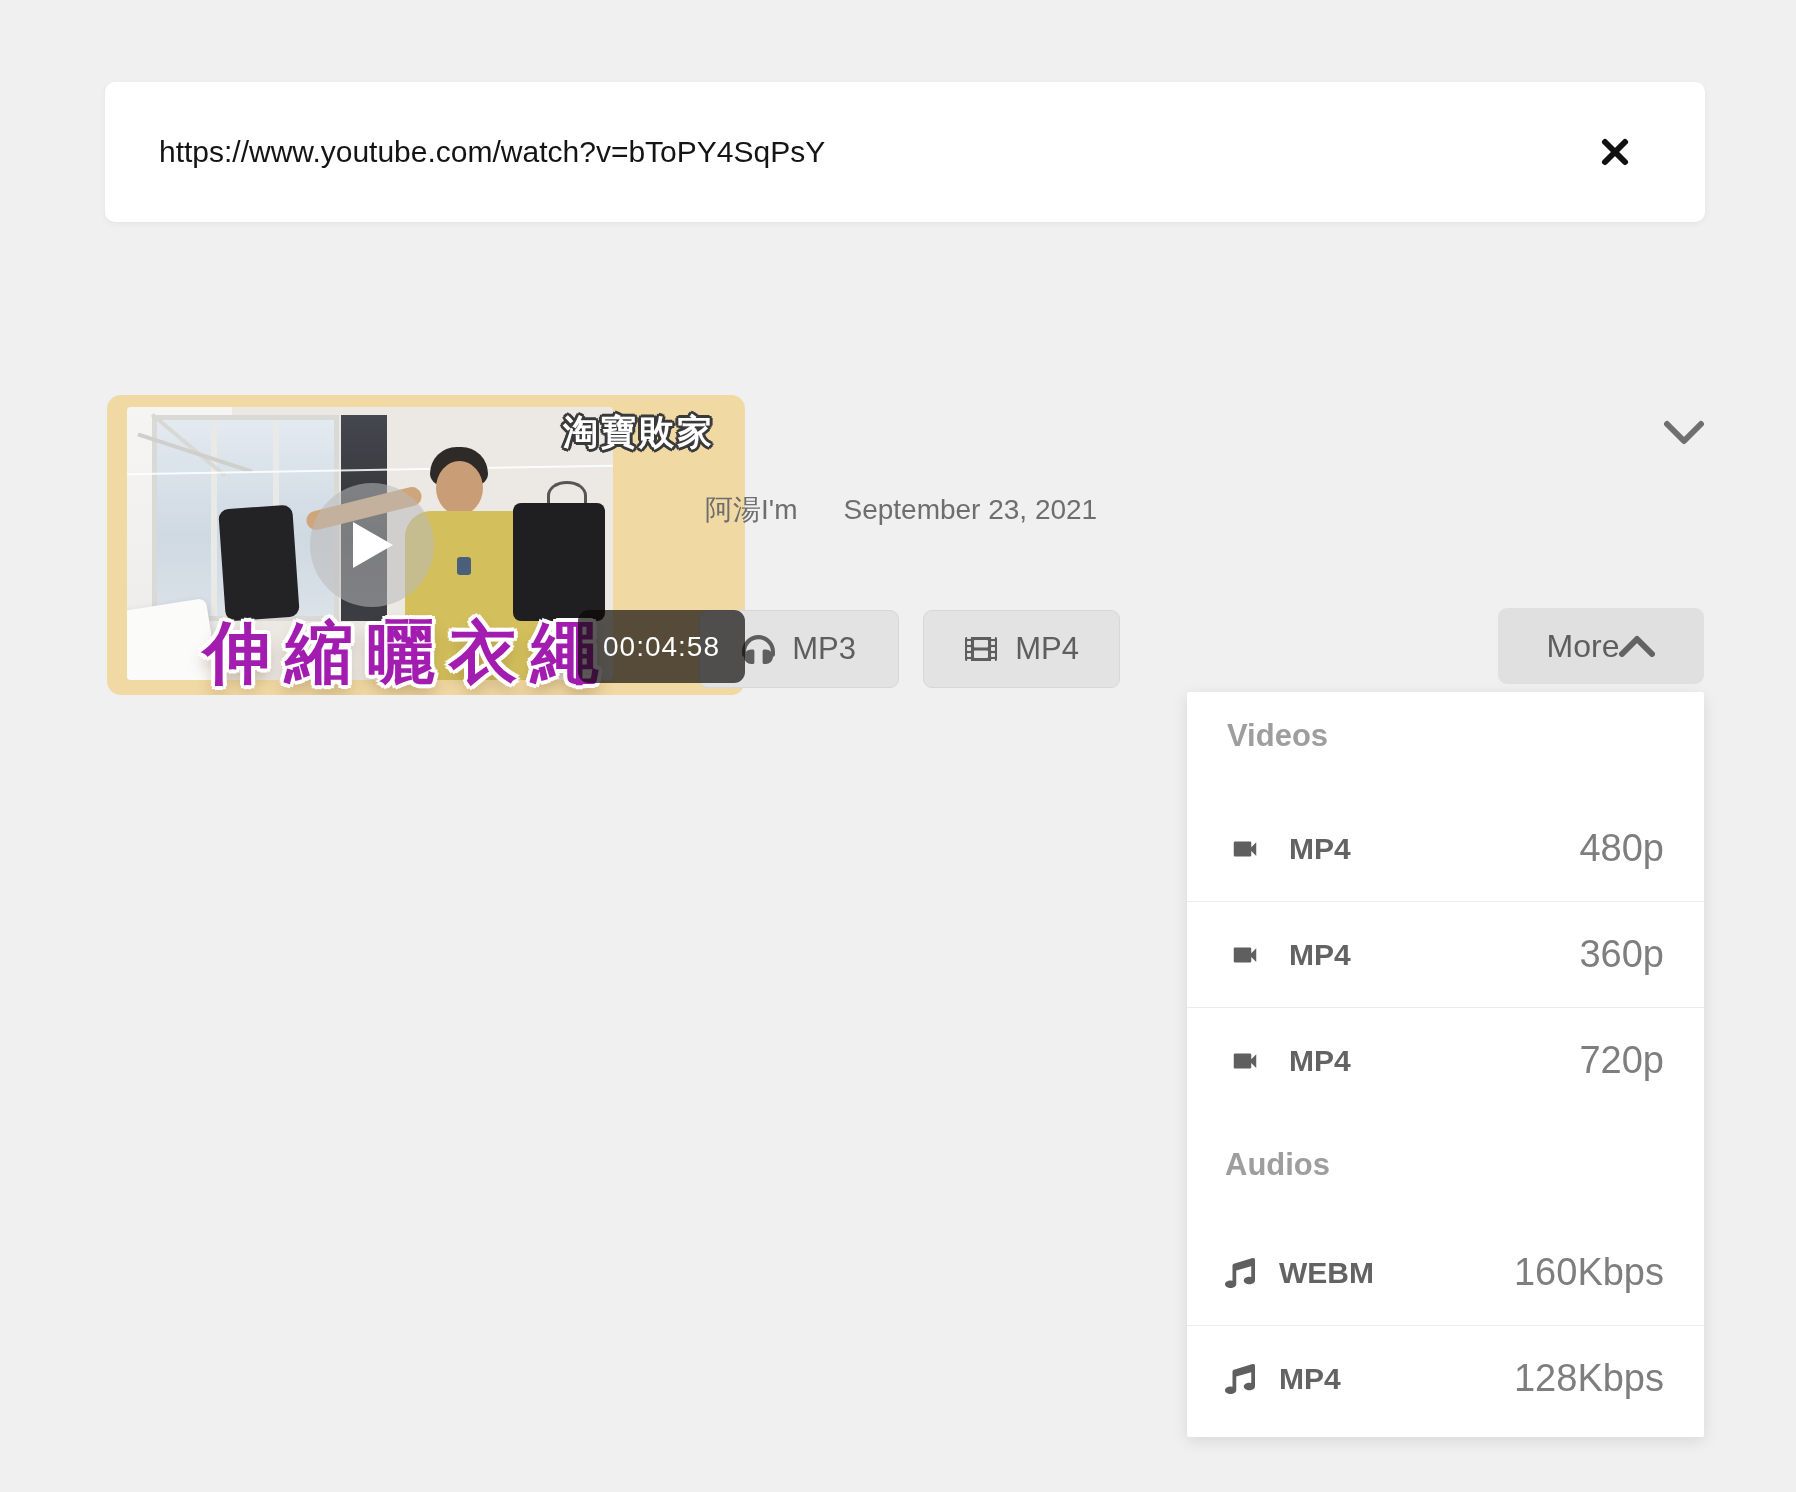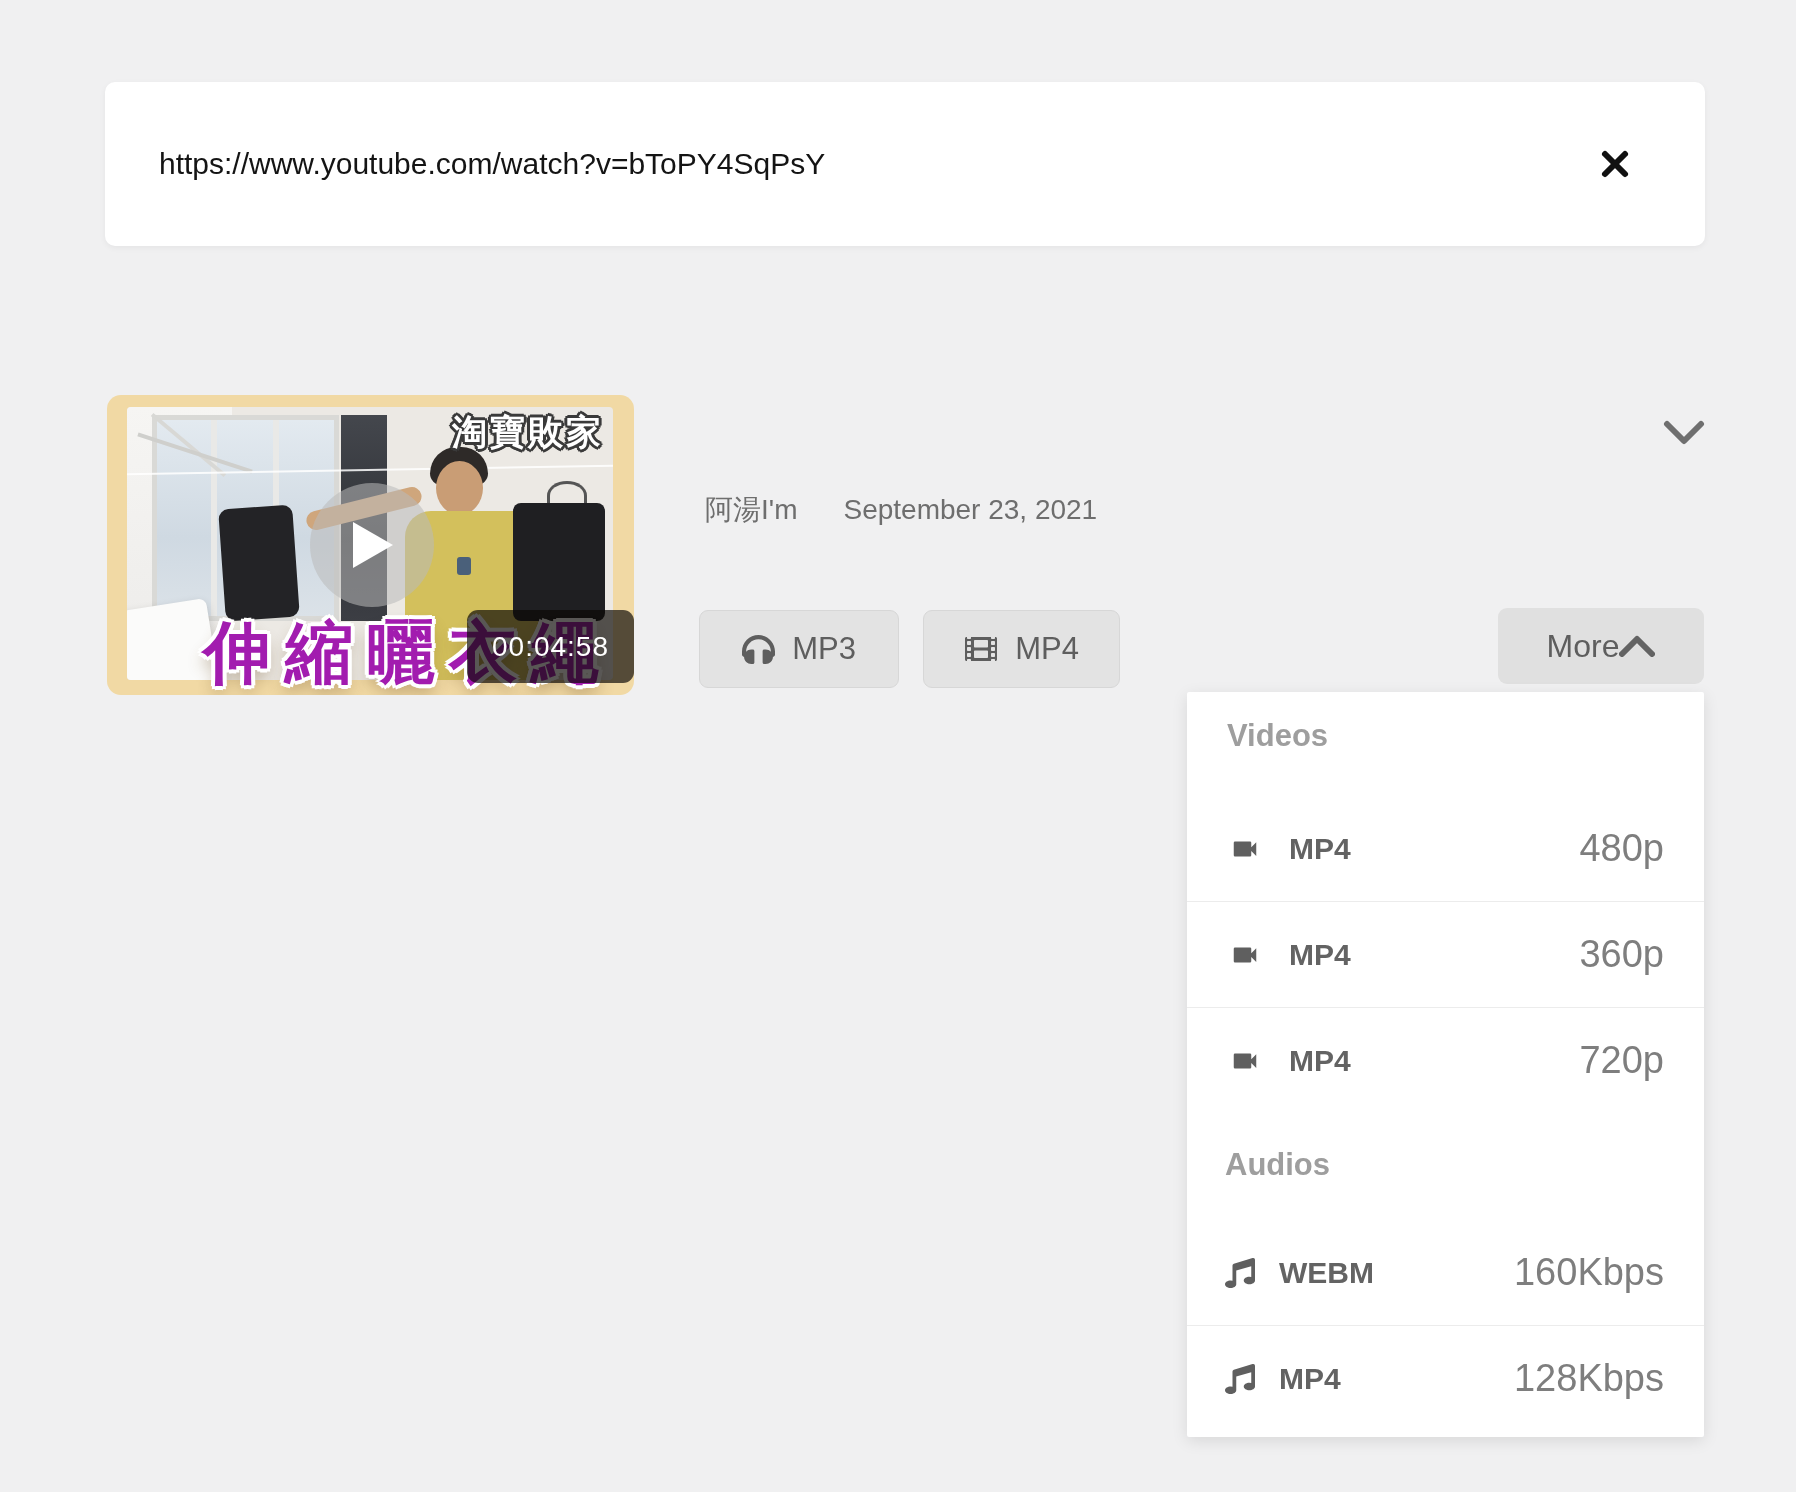--- a/index.html
+++ b/index.html
@@ -1,27 +1,27 @@
 <!DOCTYPE html>
 <html><head>
 <meta charset="utf-8">
 <style>
   html,body{margin:0;padding:0;background:#f0f0f1;font-family:"Liberation Sans","DejaVu Sans",sans-serif;}
   #stage{position:relative;width:1796px;height:1492px;background:#f0f0f1;overflow:hidden;}
 
   
-  .url-card{position:absolute;left:105px;top:82px;width:1600px;height:164px;background:#fff;
+  .url-card{position:absolute;left:105px;top:82px;width:1600px;height:140px;background:#fff;
             border-radius:10px;box-shadow:0 2px 6px rgba(0,0,0,.05);display:flex;align-items:center;}
   .url-input{flex:1;margin-left:52px;border:none;outline:none;font-size:30px;color:#141414;
              font-family:"Liberation Sans","DejaVu Sans",sans-serif;background:transparent;}
   .clear-btn{width:56px;height:56px;margin-right:62px;border:none;background:transparent;cursor:pointer;
              display:flex;align-items:center;justify-content:center;padding:0;}
 
   
-  .thumb{position:absolute;left:107px;top:395px;width:527px;height:300px;background:#f1d9a4;
+  .thumb{position:absolute;left:107px;top:395px;width:638px;height:300px;background:#f1d9a4;
          border-radius:14px;overflow:hidden;cursor:pointer;}
   .photo{position:absolute;left:20px;top:12px;width:486px;height:273px;background:#ece9e4;
          border-radius:4px;overflow:hidden;}
   .ph-leftwall{position:absolute;left:0;top:0;width:105px;height:100%;
                background:linear-gradient(180deg,#f6f5f3,#efeeec 70%,#e8e6e2);}
   .ph-window{position:absolute;left:25px;top:8px;width:177px;height:196px;
              background:linear-gradient(180deg,#e3eaf0,#cfd9e2 60%,#dbe2e8);border:5px solid #d9d9d6;}
   .ph-mullion{position:absolute;top:0;width:6px;height:100%;background:#e9e9e7;}
   .ph-door{position:absolute;left:214px;top:8px;width:46px;height:206px;
            background:linear-gradient(180deg,#44474d,#303237 60%,#3c3e44);}

